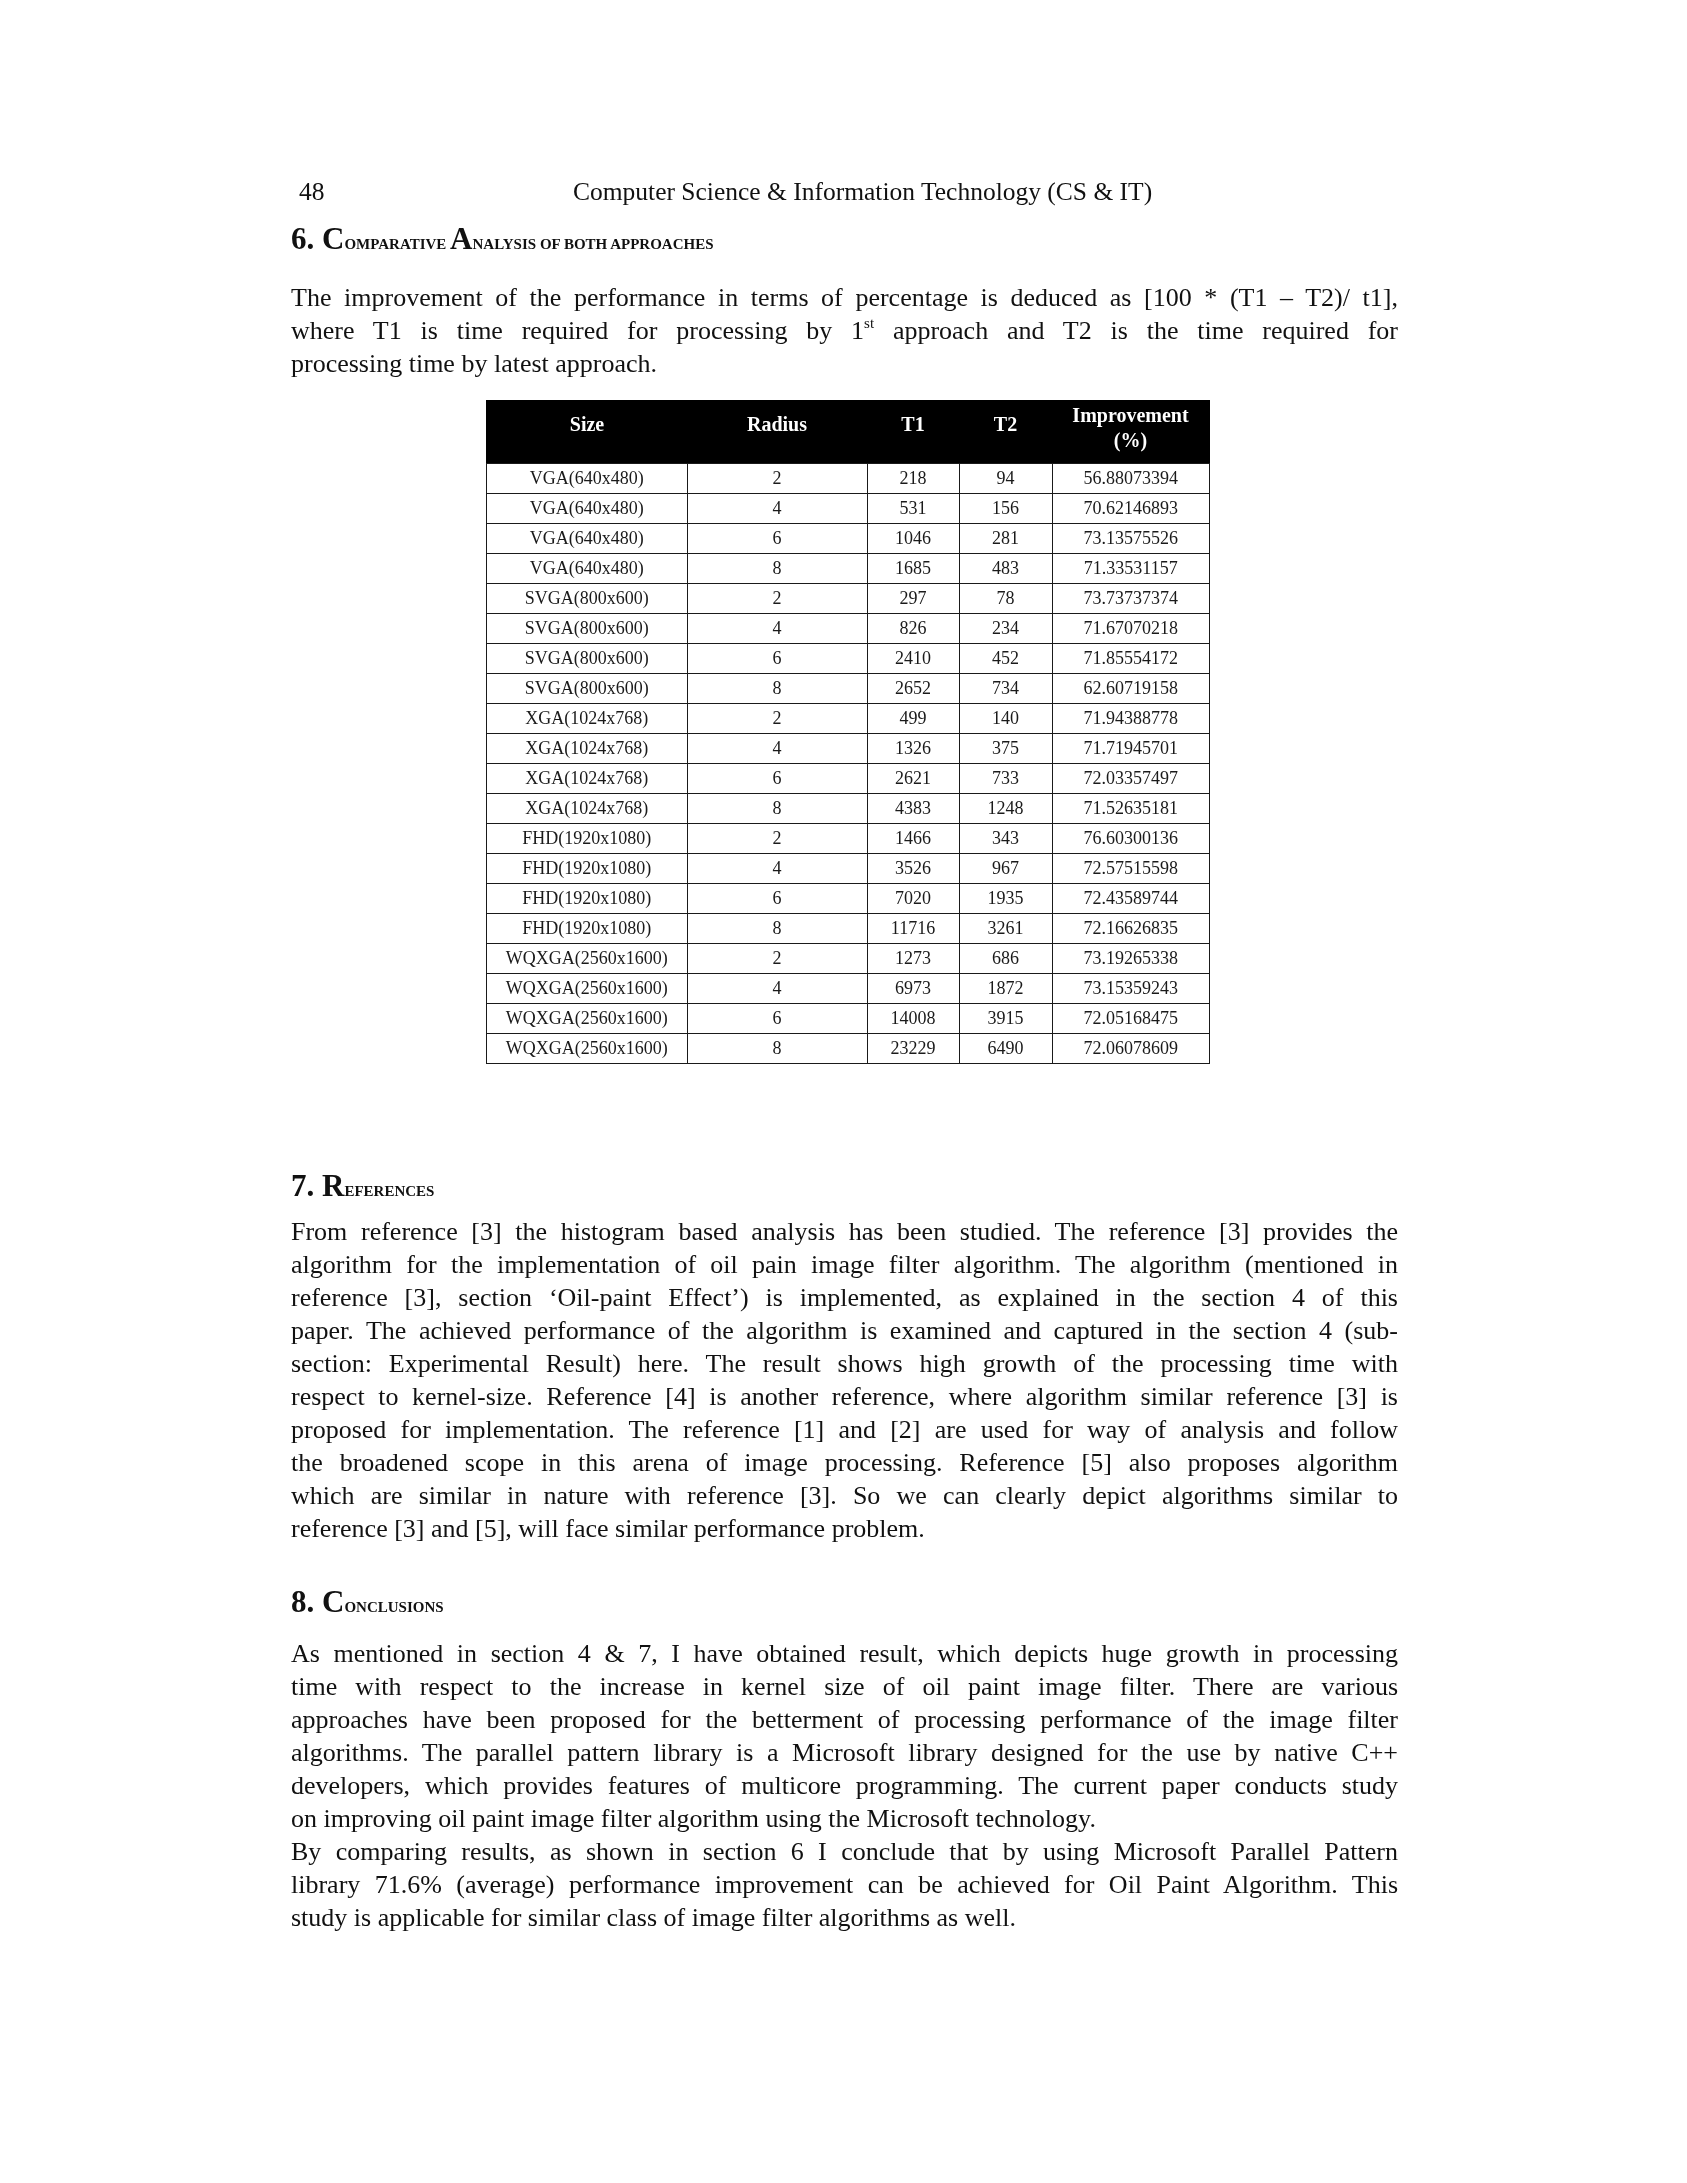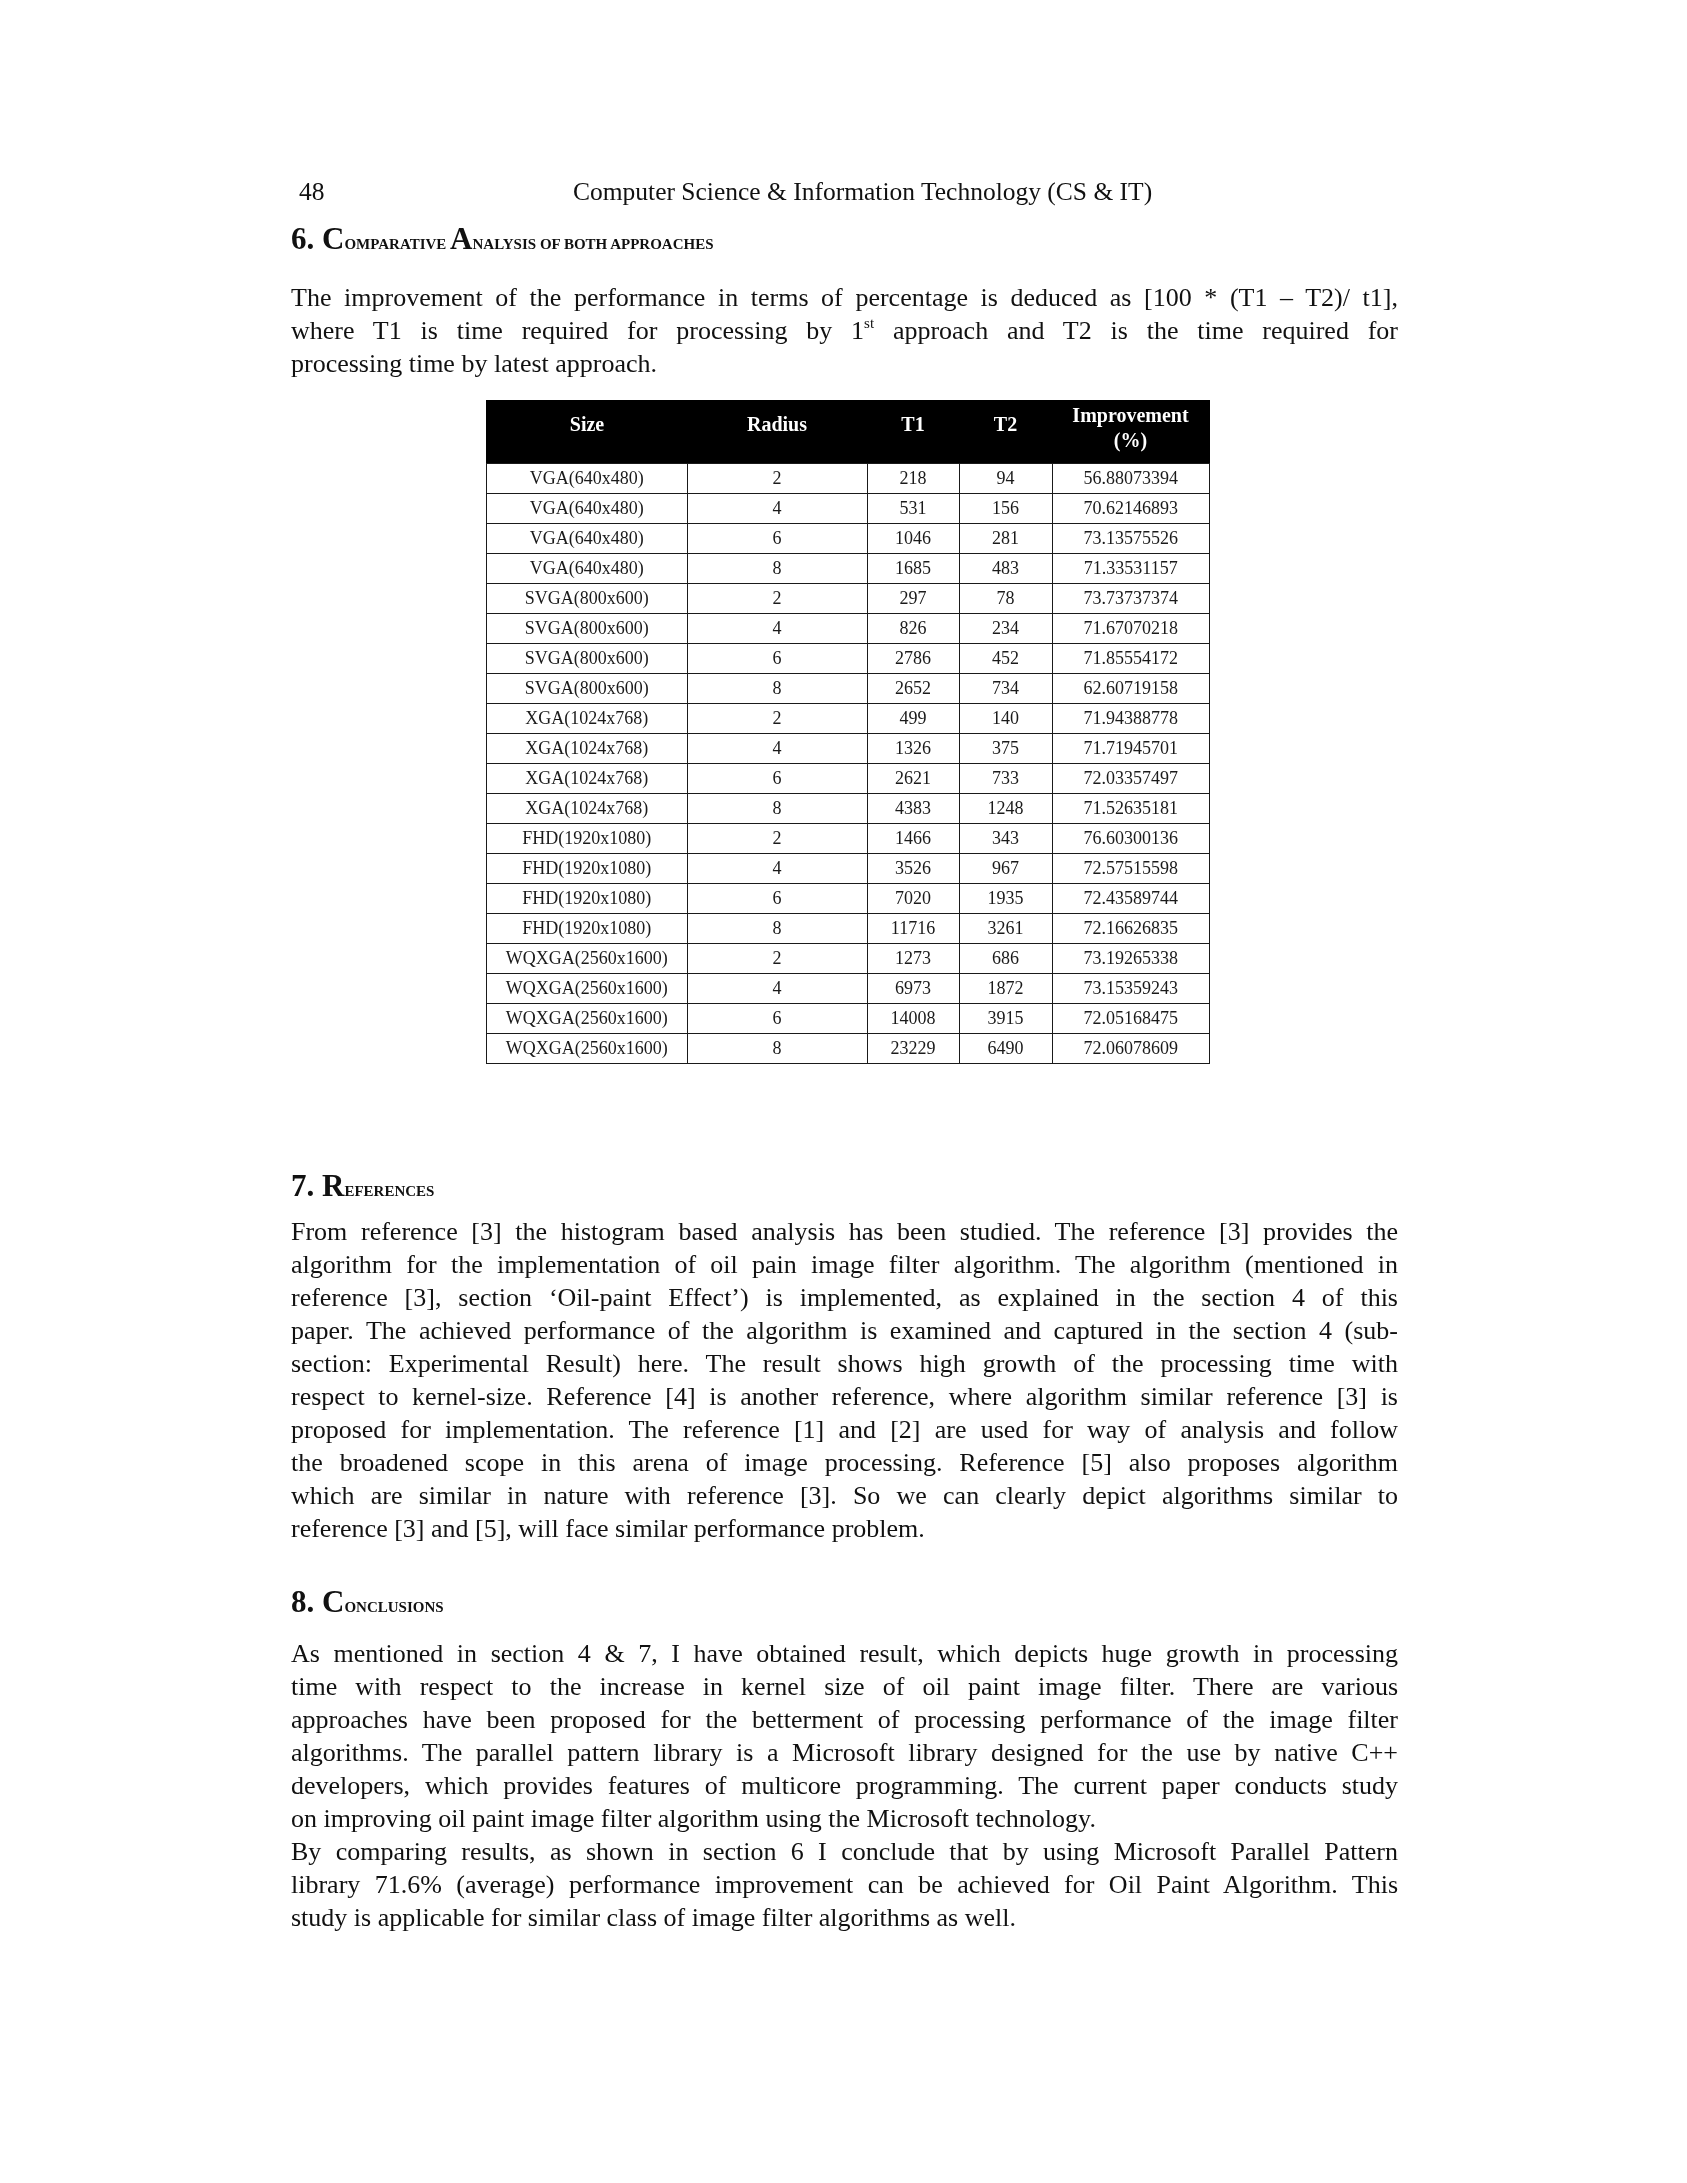--- a/index.html
+++ b/index.html
@@ -104,21 +104,21 @@
       <tr>
         <td>SVGA(800x600)</td>
         <td>4</td>
         <td>826</td>
         <td>234</td>
         <td>71.67070218</td>
       </tr>
       <tr>
         <td>SVGA(800x600)</td>
         <td>6</td>
-        <td>2786</td>
+        <td>2410</td>
         <td>452</td>
         <td>71.85554172</td>
       </tr>
       <tr>
         <td>SVGA(800x600)</td>
         <td>8</td>
         <td>2652</td>
         <td>734</td>
         <td>62.60719158</td>
       </tr>

